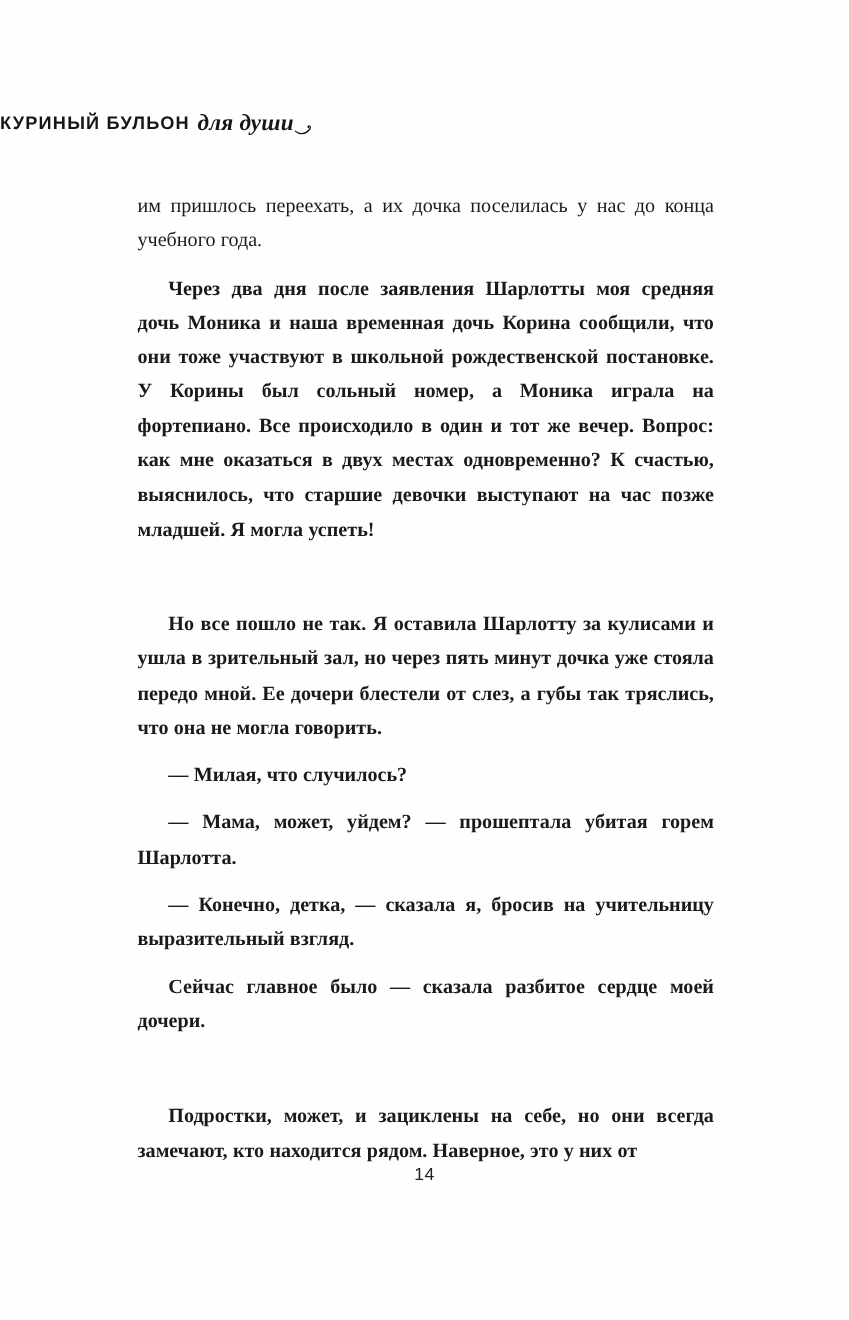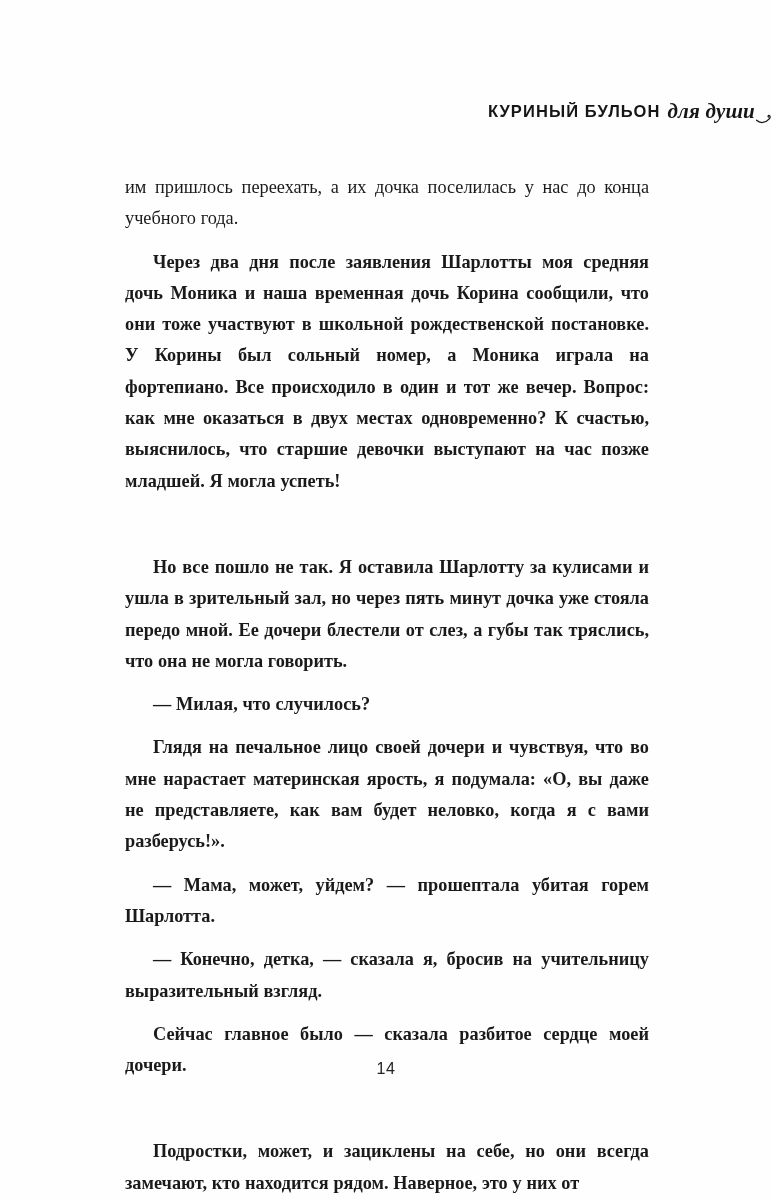--- a/index.html
+++ b/index.html
@@ -21,21 +21,21 @@
     overflow: hidden;
     box-sizing: border-box;
   }
 
   
   .running-head {
     position: absolute;
     top: 100px;
     left: 0;
     right: 0;
-    text-align: right;
+    text-align: left;
     white-space: nowrap;
     line-height: 1;
   }
   .rh-main {
     font-family: "Liberation Sans", "DejaVu Sans", sans-serif;
     font-weight: bold;
     font-size: 16.5px;
     letter-spacing: 1.1px;
     color: #161616;
     text-transform: uppercase;
@@ -133,21 +133,20 @@
     <div>
       <p class="para noindent">им пришлось переехать, а их дочка поселилась у нас до конца учебного года.</p>
       <p class="para indent">Через два дня после заявления Шарлотты моя средняя дочь Моника и наша временная дочь Корина сообщили, что они тоже участвуют в школьной рождественской постановке. У Корины был сольный номер, а Моника играла на фортепиано. Все происходило в один и тот же вечер. Вопрос: как мне оказаться в двух местах одновременно? К счастью, выяснилось, что старшие девочки выступают на час позже младшей. Я могла успеть!</p>
     </div>
 
     <div class="block-gap"></div>
 
     <div>
       <p class="para indent">Но все пошло не так. Я оставила Шарлотту за кулисами и ушла в зрительный зал, но через пять минут дочка уже стояла передо мной. Ее дочери блестели от слез, а губы так тряслись, что она не могла говорить.</p>
       <p class="para indent">— Милая, что случилось?</p>
-      <p class="para indent">Глядя на печальное лицо своей дочери и чувствуя, что во мне нарастает материнская ярость, я подумала: «О, вы даже не представляете, как вам будет неловко, когда я с вами разберусь!».</p>
       <p class="para indent">— Мама, может, уйдем? — прошептала убитая горем Шарлотта.</p>
       <p class="para indent">— Конечно, детка, — сказала я, бросив на учительницу выразительный взгляд.</p>
       <p class="para indent">Сейчас главное было — сказала разбитое сердце моей дочери.</p>
     </div>
 
     <div class="block-gap"></div>
 
     <div>
       <p class="para indent">Подростки, может, и зациклены на себе, но они всегда замечают, кто находится рядом. Наверное, это у них от</p>
     </div>

